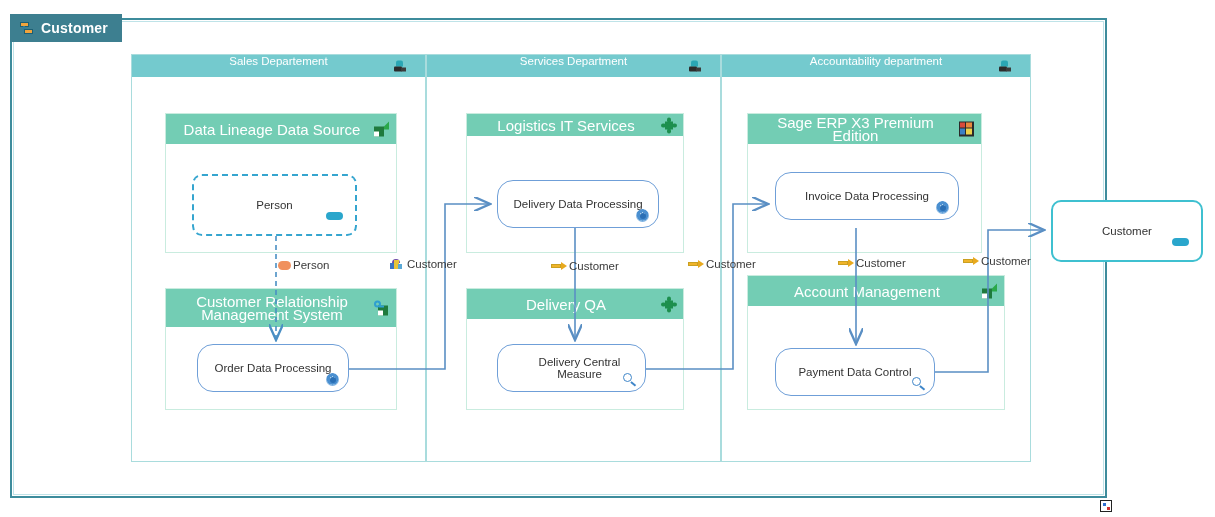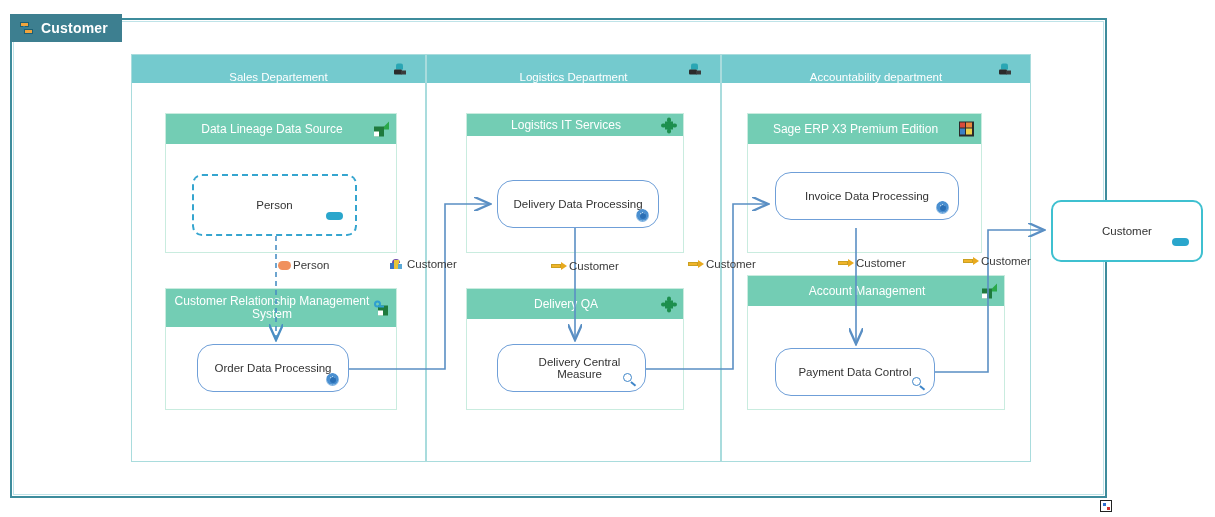--- a/index.html
+++ b/index.html
@@ -19,34 +19,34 @@
   #title-tab .ttl{color:#fff;font-size:14px;font-weight:bold;letter-spacing:.2px;}
 
   .tabicon{width:14px;height:13px;position:relative;flex:none;}
   .tabicon i{position:absolute;display:block;}
   .tabicon .a{left:0;top:0;width:9px;height:5px;background:#f0a43c;border:1px solid #1d5f73;box-sizing:border-box;}
   .tabicon .b{left:4px;top:7px;width:9px;height:5px;background:#f0a43c;border:1px solid #1d5f73;box-sizing:border-box;}
   .tabicon .c{left:3px;top:4px;width:2px;height:4px;background:#2f7f9b;}
 
   
   .lane{position:absolute;box-sizing:border-box;border:1px solid #a9dcdd;background:#fff;}
-  .lane-hd{height:28px;background:#74cace;display:flex;align-items:flex-end;
+  .lane-hd{height:22px;background:#74cace;display:flex;align-items:flex-start;
       justify-content:center;position:relative;}
   .lane-hd .t{color:#ffffff;font-size:11.5px;}
   .lane-ico{position:absolute;right:18px;top:50%;transform:translateY(-50%);
       width:13px;height:11px;}
   .lane-ico .p1{position:absolute;left:0;bottom:0;width:8px;height:5px;background:#2b2b2b;border-radius:1px;}
   .lane-ico .p2{position:absolute;left:2px;top:0;width:7px;height:6px;background:#2aa6b4;border-radius:2px 2px 0 0;}
   .lane-ico .p3{position:absolute;left:7px;bottom:0;width:5px;height:4px;background:#3b3b3b;}
 
   
   .app{position:absolute;box-sizing:border-box;border:1px solid #c9ecdf;background:#fff;}
   .app-hd{background:#73cdb4;display:flex;align-items:center;justify-content:center;
       position:relative;padding:0 26px 0 8px;box-sizing:border-box;}
-  .app-hd .t{color:#ffffff;font-size:12px;text-align:center;line-height:13px;}
+  .app-hd .t{color:#ffffff;font-size:15px;text-align:center;line-height:13px;}
   .app-hd .ic{position:absolute;right:7px;top:50%;transform:translateY(-50%);
       width:15px;height:15px;}
 
   
   .ic-app{position:relative;}
   .ic-app .sq{position:absolute;left:0;bottom:0;width:10px;height:10px;background:#1f7a3d;}
   .ic-app .wh{position:absolute;left:0;bottom:0;width:5px;height:5px;background:#ffffff;}
   .ic-app .ar{position:absolute;right:0;top:0;width:0;height:0;
       border-left:8px solid transparent;border-bottom:8px solid #2aa84a;transform:rotate(0deg);}
 
@@ -153,21 +153,21 @@
     <span class="lane-ico">
       <i class="p2"></i>
         <i class="p1"></i>
         <i class="p3"></i>
     </span>
   </div>
 </div>
 
 <div class="lane" id="lane-logistics" style="left:426px;top:54px;width:295px;height:408px;">
   <div class="lane-hd">
-    <span class="t">Logistics Department</span>
+    <span class="t">Services Department</span>
     <span class="lane-ico">
       <i class="p2"></i>
         <i class="p1"></i>
         <i class="p3"></i>
     </span>
   </div>
 </div>
 
 <div class="lane" id="lane-accountability" style="left:721px;top:54px;width:310px;height:408px;">
   <div class="lane-hd">

